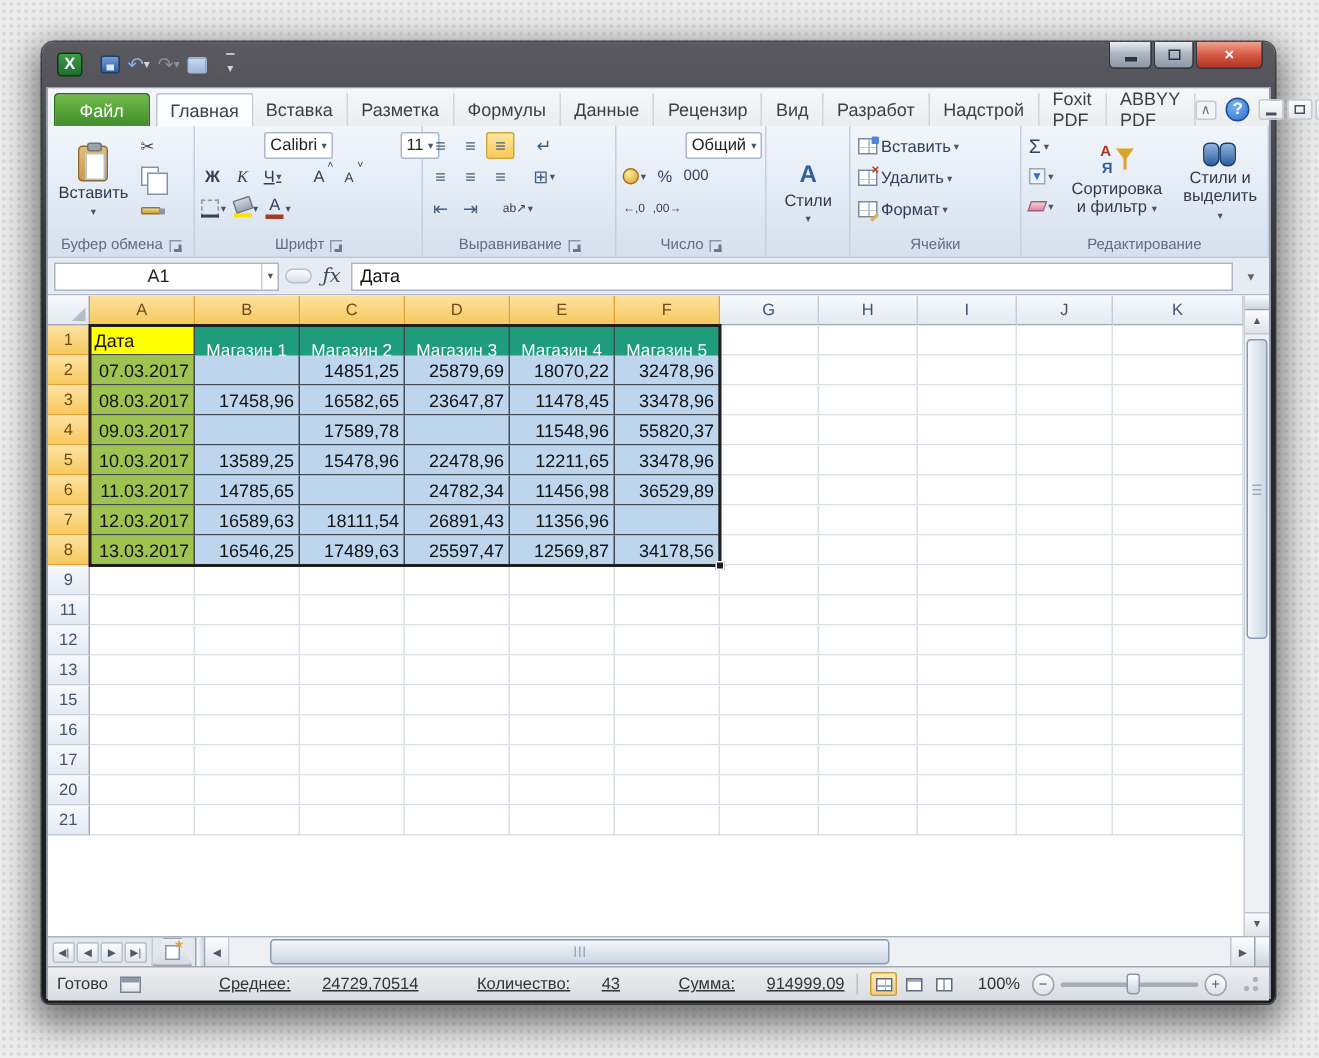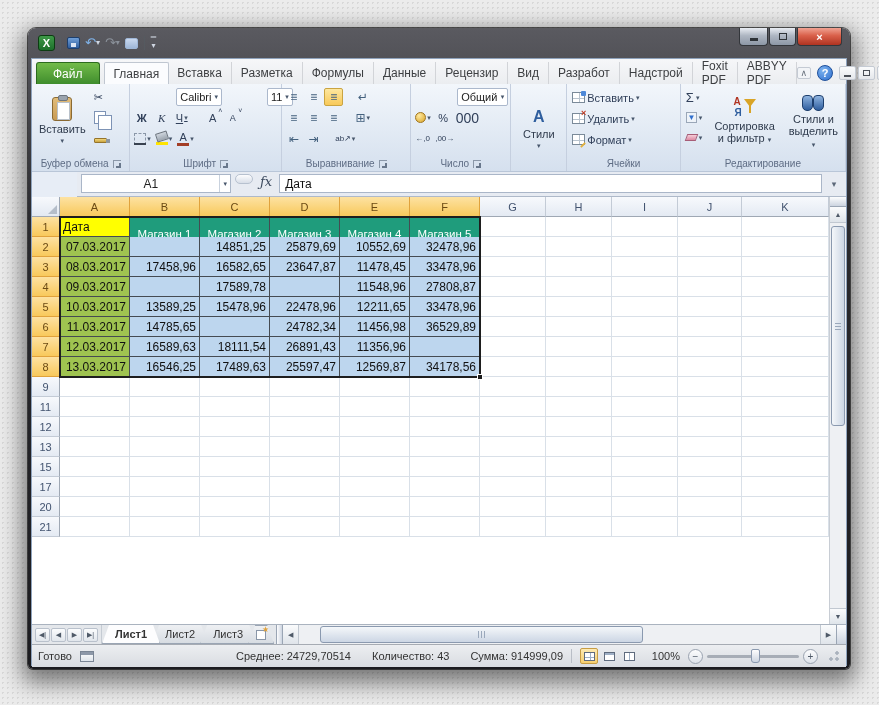--- a/index.html
+++ b/index.html
@@ -122,21 +122,21 @@
   .sortico .z{ position:absolute; left:1px; bottom:0; color:#2f5e9e; font-size:10px; font-weight:bold; }
   .funnel{ position:absolute; right:0; top:3px; width:0; height:0; border-left:6px solid transparent;
     border-right:6px solid transparent; border-top:8px solid #d9a427; }
   .funnel::after{ content:''; position:absolute; left:-1px; top:-2px; width:2px; height:8px; background:#d9a427; }
   .binoc{ position:relative; width:22px; height:16px; margin-top:3px;}
   .binoc::before,.binoc::after{ content:''; position:absolute; top:0; width:9px; height:14px; border-radius:4px 4px 5px 5px;
     background:linear-gradient(#8fb4e0,#2f5e9e); border:1px solid #1d3f6e; }
   .binoc::before{ left:0; } .binoc::after{ right:0; }
   .twoline{ font-size:11px; color:#2f3b4d; text-align:center; line-height:12px; }
   
-  .fbar{ height:25px; background:#e7ebf2; border-bottom:1px solid #aeb9c9; display:flex; padding:2px 4px; gap:4px;margin-left:45px;}
+  .fbar{ height:25px; background:#e7ebf2; border-bottom:1px solid #aeb9c9; display:flex; align-items:center; padding:2px 4px; gap:4px;}
   .namebox{ width:150px; height:19px; background:#fff; border:1px solid #aab6c8; display:flex; align-items:center; font-size:12px; color:#222; }
   .namebox .nm{ flex:1; text-align:center; }
   .namebox .dd{ border-left:1px solid #c9d2de; height:100%; display:flex; align-items:center; padding:0 3px; }
   .pill{ width:18px; height:10px; border-radius:5px; background:linear-gradient(#fdfdfe,#d8dee8); border:1px solid #b7c1cf; }
   .fx{ font-size:13px; font-style:italic; font-family:"DejaVu Serif",serif; color:#3c4a5e; padding:0 3px; }
   .finput{ flex:1; height:19px; background:#fff; border:1px solid #aab6c8; display:flex; align-items:center;
     font-size:12px; color:#111; padding:0 5px; }
   .fchev{ width:16px; height:19px; display:flex; align-items:center; justify-content:center; color:#5c6possible879; font-size:9px; color:#5c6879;}
   
   .grid{ height:427px; display:flex; background:#fff; position:relative; overflow:hidden; }
@@ -195,21 +195,21 @@
     background:linear-gradient(#f4f7fa,#ccd6e4); }
   .hthumb::after{ content:''; position:absolute; top:4px; bottom:4px; left:50%; width:1px; background:#9aa8bb;
     box-shadow:-3px 0 0 #9aa8bb, 3px 0 0 #9aa8bb; }
   .hend{ width:10px; background:linear-gradient(#fdfdfe,#ccd4e0); border-left:1px solid #9aa5b4; }
   
   .statusbar{ height:23px; background:linear-gradient(#eceef1,#d9dce1); border-top:1px solid #a6abb3;
     display:flex; align-items:center; font-size:11px; color:#333; padding:0 6px; gap:8px; }
   .macro-ico{ width:14px; height:11px; border:1px solid #7a8594; background:linear-gradient(#fff,#dfe4ea); position:relative; }
   .macro-ico::before{ content:''; position:absolute; left:0; right:0; top:0; height:3px; background:#8d98a8; }
   .stats{ margin-left:auto; display:flex; gap:18px; }
-  .stat span{ margin-left:3px; }
+  .stat span{ margin-left:21px;text-decoration:underline; }
   .sdiv{ width:1px; height:14px; background:#b9bec6; }
   .views{ display:flex; gap:2px; align-items:center; }
   .view-b{ width:18px; height:16px; border:1px solid transparent; border-radius:2px; display:flex; align-items:center; justify-content:center; }
   .view-b.on{ background:linear-gradient(#fdeab3,#f6cf6f); border-color:#c79d44; }
   .vb-ico{ width:11px; height:9px; border:1px solid #5f6b7d; background:
     linear-gradient(to right,transparent 5px,#9fb0c6 5px,#9fb0c6 6px,transparent 6px),
     linear-gradient(to bottom,transparent 4px,#9fb0c6 4px,#9fb0c6 5px,transparent 5px),#fff; }
   .vb-ico.pl{ background:linear-gradient(to bottom,#9fb0c6 2px,#fff 2px); }
   .vb-ico.pb{ background:linear-gradient(to right,#fff 4px,#9fb0c6 4px,#9fb0c6 5px,#fff 5px); }
   .zoomlbl{ min-width:34px; text-align:right; }
@@ -433,21 +433,21 @@
                 <span>Общий</span>
                 <span class="dd">▾</span>
               </div>
             </div>
           <div class="rrow">
             <div class="sbtn">
                 <span class="gold-coin"></span>
                 <span class="dd">▾</span>
               </div>
             <div class="sbtn">%</div>
-            <div class="sbtn" style="font-size:14px">000</div>
+            <div class="sbtn" style="font-size:10px">000</div>
           </div>
           <div class="rrow">
             <div class="sbtn">
                 <span class="tinytxt">←,0</span>
               </div>
             <div class="sbtn">
                 <span class="tinytxt">,00→</span>
               </div>
           </div>
         </div>
@@ -565,21 +565,21 @@
             <div class="cell cw-ghi"></div>
             <div class="cell cw-j"></div>
             <div class="cell cw-k"></div>
           </div>
           <div class="g-row">
             <div class="rowh sel">2</div>
             <div class="cell cw-af tbl c-date">07.03.2017</div>
             <div class="cell cw-af tbl c-num"></div>
             <div class="cell cw-af tbl c-num">14851,25</div>
             <div class="cell cw-af tbl c-num">25879,69</div>
-            <div class="cell cw-af tbl c-num">10552,69</div>
+            <div class="cell cw-af tbl c-num">18070,22</div>
             <div class="cell cw-af tbl c-num">32478,96</div>
             <div class="cell cw-ghi"></div>
             <div class="cell cw-ghi"></div>
             <div class="cell cw-ghi"></div>
             <div class="cell cw-j"></div>
             <div class="cell cw-k"></div>
           </div>
           <div class="g-row">
             <div class="rowh sel">3</div>
             <div class="cell cw-af tbl c-date">08.03.2017</div>
@@ -594,21 +594,21 @@
             <div class="cell cw-j"></div>
             <div class="cell cw-k"></div>
           </div>
           <div class="g-row">
             <div class="rowh sel">4</div>
             <div class="cell cw-af tbl c-date">09.03.2017</div>
             <div class="cell cw-af tbl c-num"></div>
             <div class="cell cw-af tbl c-num">17589,78</div>
             <div class="cell cw-af tbl c-num"></div>
             <div class="cell cw-af tbl c-num">11548,96</div>
-            <div class="cell cw-af tbl c-num">27808,87</div>
+            <div class="cell cw-af tbl c-num">55820,37</div>
             <div class="cell cw-ghi"></div>
             <div class="cell cw-ghi"></div>
             <div class="cell cw-ghi"></div>
             <div class="cell cw-j"></div>
             <div class="cell cw-k"></div>
           </div>
           <div class="g-row">
             <div class="rowh sel">5</div>
             <div class="cell cw-af tbl c-date">10.03.2017</div>
             <div class="cell cw-af tbl c-num">13589,25</div>
@@ -728,20 +728,34 @@
             <div class="cell cw-af"></div>
             <div class="cell cw-af"></div>
             <div class="cell cw-af"></div>
             <div class="cell cw-ghi"></div>
             <div class="cell cw-ghi"></div>
             <div class="cell cw-ghi"></div>
             <div class="cell cw-j"></div>
             <div class="cell cw-k"></div>
           </div>
           <div class="g-row">
+            <div class="rowh">16</div>
+            <div class="cell cw-af"></div>
+            <div class="cell cw-af"></div>
+            <div class="cell cw-af"></div>
+            <div class="cell cw-af"></div>
+            <div class="cell cw-af"></div>
+            <div class="cell cw-af"></div>
+            <div class="cell cw-ghi"></div>
+            <div class="cell cw-ghi"></div>
+            <div class="cell cw-ghi"></div>
+            <div class="cell cw-j"></div>
+            <div class="cell cw-k"></div>
+          </div>
+          <div class="g-row">
             <div class="rowh">17</div>
             <div class="cell cw-af"></div>
             <div class="cell cw-af"></div>
             <div class="cell cw-af"></div>
             <div class="cell cw-af"></div>
             <div class="cell cw-af"></div>
             <div class="cell cw-af"></div>
             <div class="cell cw-ghi"></div>
             <div class="cell cw-ghi"></div>
             <div class="cell cw-ghi"></div>
@@ -790,25 +804,20 @@
       </div>
     </div>
 
     <div class="sheetbar">
       <div class="nav">
         <span class="navb">◀|</span>
         <span class="navb">◀</span>
         <span class="navb">▶</span>
         <span class="navb">▶|</span>
       </div>
-      <div class="flex" id="sheet-tabs">
-          <div class="stab active">Лист1</div>
-          <div class="stab">Лист2</div>
-          <div class="stab">Лист3</div>
-        </div>
       <div class="newsheet">
           <span class="ns-ico"></span>
         </div>
       <div class="hsplit"></div>
       <div class="hscroll">
         <span class="hbtn">◀</span>
         <div class="htrack">
             <div class="hthumb"></div>
           </div>
         <span class="hbtn r">▶</span>

